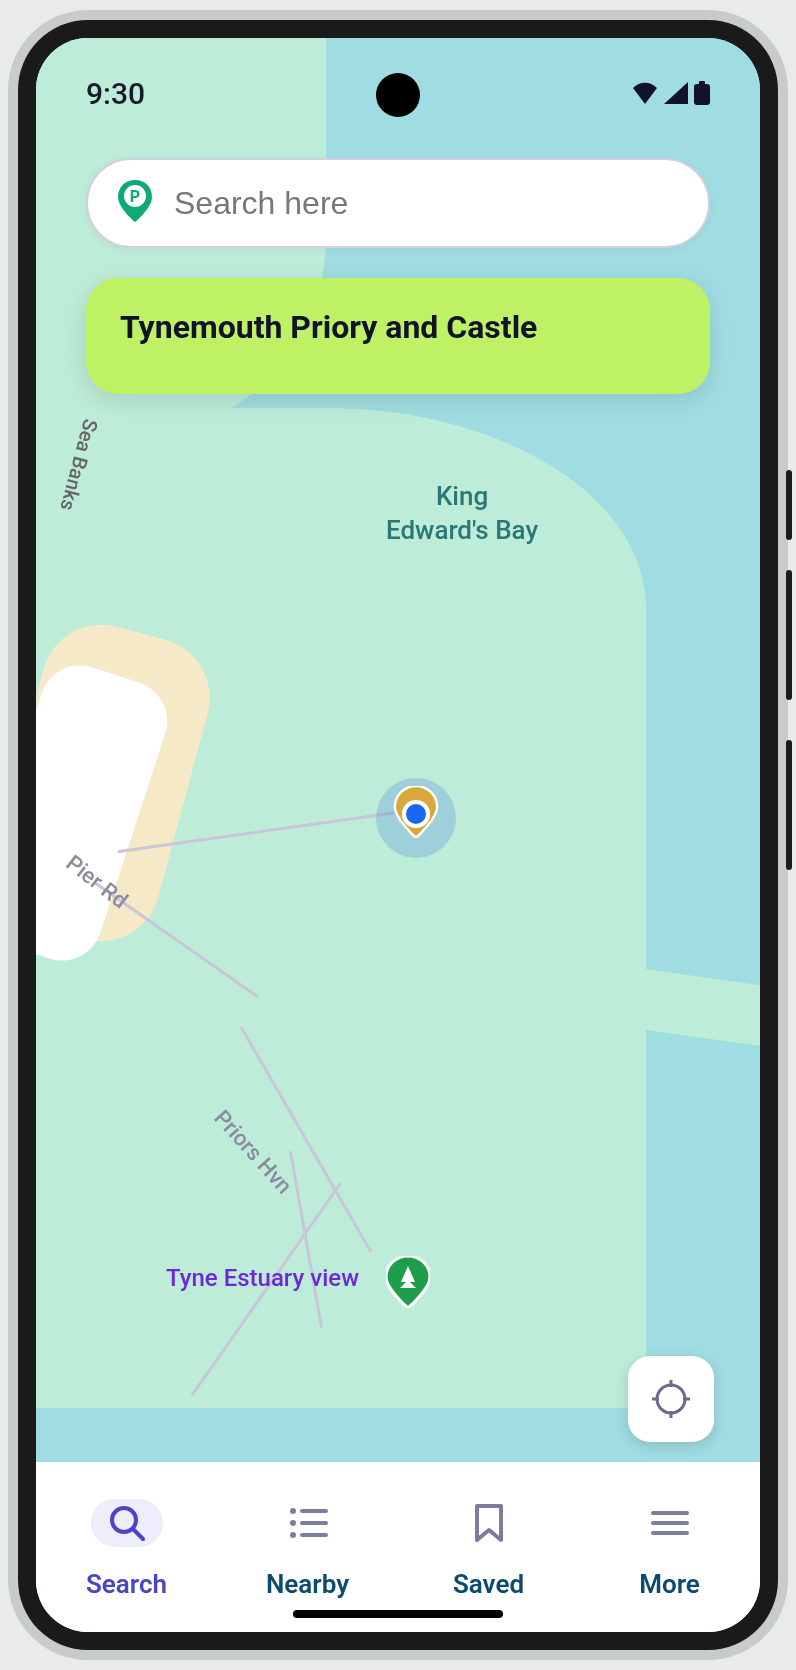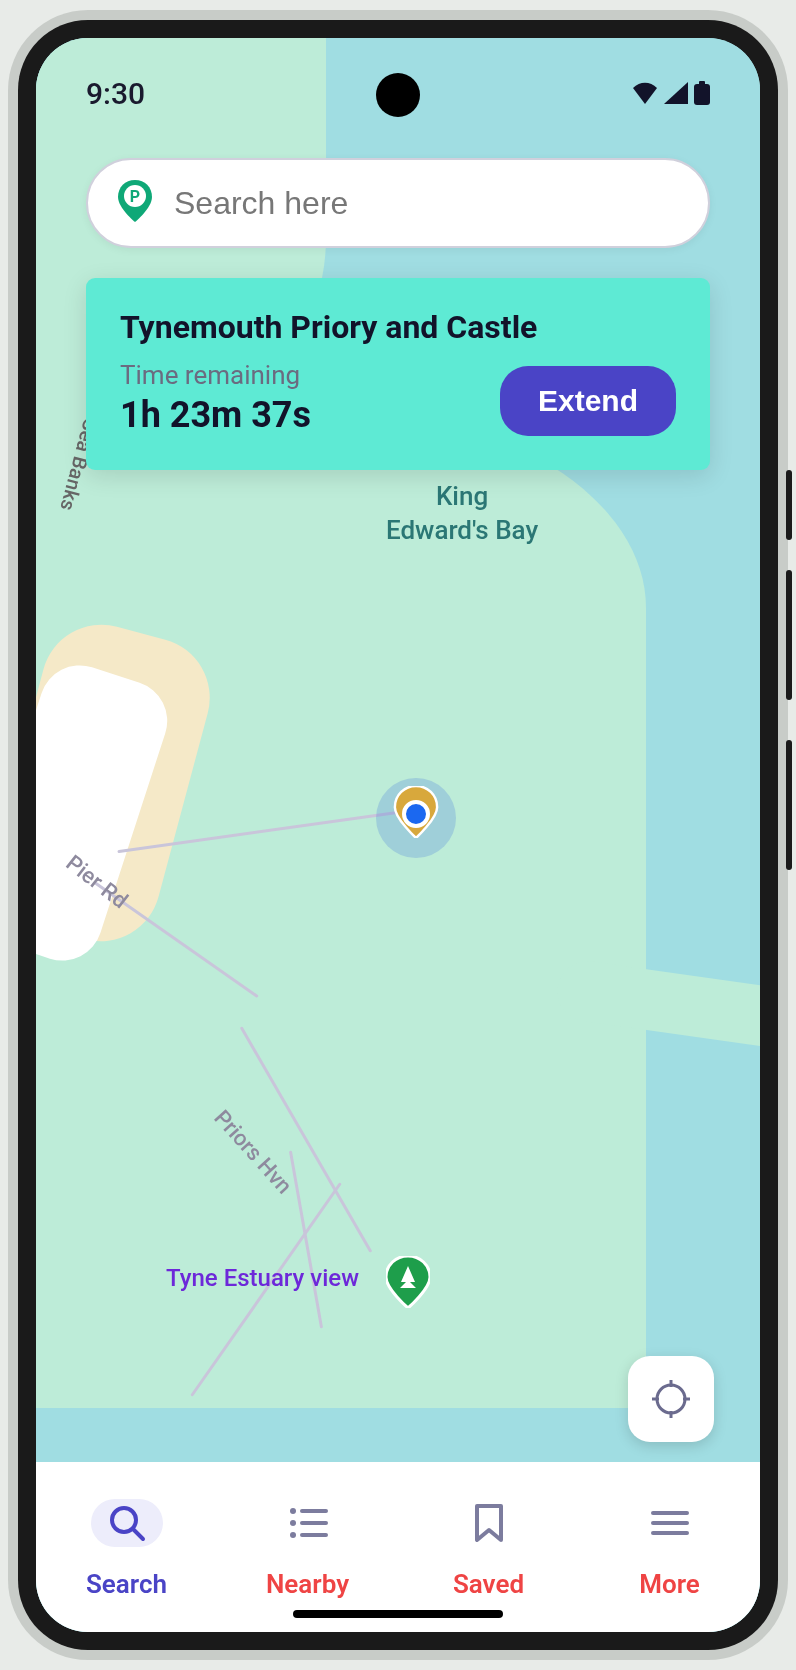--- a/index.html
+++ b/index.html
@@ -94,21 +94,21 @@
       z-index: 40;
     }
     .search-bar input {
       flex: 1; border: 0; outline: 0; font-size: 32px; color: #555;
       background: transparent;
     }
     .search-bar input::placeholder { color: #777; }
     
     .session-card {
       position: absolute; top: 240px; left: 50px; right: 50px;
-      background: #5eead4; border-radius: 9px; padding: 30px 34px 34px 34px;
+      background: #bef264; border-radius: 32px; padding: 30px 34px 34px 34px;
       box-shadow: 0 6px 24px rgba(0,0,0,0.12);
       z-index: 40;
     }
     .session-title { font-size: 32px; font-weight: 700; color: #12132A; margin-bottom: 14px; }
     .session-row { display: flex; justify-content: space-between; align-items: flex-end; }
     .session-sub { font-size: 26px; color: #6b6b80; margin-bottom: 4px; }
     .session-time { font-size: 36px; font-weight: 700; color: #12132A; }
     .extend-btn {
       background: #4A44C6; color: #fff; font-size: 30px; font-weight: 600;
       padding: 18px 38px; border-radius: 28px; border: 0; cursor: pointer;
@@ -150,21 +150,21 @@
     }
     .nav-item {
       flex: 1; display: flex; flex-direction: column; align-items: center;
       justify-content: center; gap: 22px; cursor: pointer;
     }
     .nav-icon-wrap {
       width: 72px; height: 48px; border-radius: 24px;
       display: flex; align-items: center; justify-content: center;
     }
     .nav-item.active .nav-icon-wrap { background: #EDEDFB; }
-    .nav-label { font-size: 26px; font-weight: 600; color: #ef4444; }
+    .nav-label { font-size: 26px; font-weight: 600; color: #0c4a6e; }
     .nav-item.active .nav-label { color: #4A44C6; }
     .gesture-bar {
       position: absolute; bottom: 14px; left: 50%; transform: translateX(-50%);
       width: 210px; height: 8px; background: #000; border-radius: 4px; z-index: 60;
     }
   </style>
 </head>
 <body>
 
 <div class="device-frame">
@@ -235,27 +235,20 @@
           <path d="M17 0 C7 0 0 7 0 17 C0 28 17 42 17 42 C17 42 34 28 34 17 C34 7 27 0 17 0 Z" fill="#0FA877"></path>
           <circle cx="17" cy="16" r="11" fill="#fff"></circle>
           <text x="17" y="22" text-anchor="middle" font-size="16" font-weight="700" fill="#0FA877">P</text>
         </svg>
       </span>
       <input type="text" placeholder="Search here" style="">
     </div>
 
     <div class="session-card">
       <div class="session-title">Tynemouth Priory and Castle</div>
-      <div class="session-row">
-        <div>
-          <div class="session-sub">Time remaining</div>
-          <div class="session-time">1h 23m 37s</div>
-        </div>
-        <button class="extend-btn">Extend</button>
-      </div>
     </div>
 
     <button class="locate-fab">
       <svg width="42" height="42" viewBox="0 0 42 42">
         <circle cx="21" cy="21" r="14" fill="none" stroke="#6B6B8E" stroke-width="3"></circle>
         <line x1="21" y1="2" x2="21" y2="9" stroke="#6B6B8E" stroke-width="3"></line>
         <line x1="21" y1="33" x2="21" y2="40" stroke="#6B6B8E" stroke-width="3"></line>
         <line x1="2" y1="21" x2="9" y2="21" stroke="#6B6B8E" stroke-width="3"></line>
         <line x1="33" y1="21" x2="40" y2="21" stroke="#6B6B8E" stroke-width="3"></line>
       </svg>

